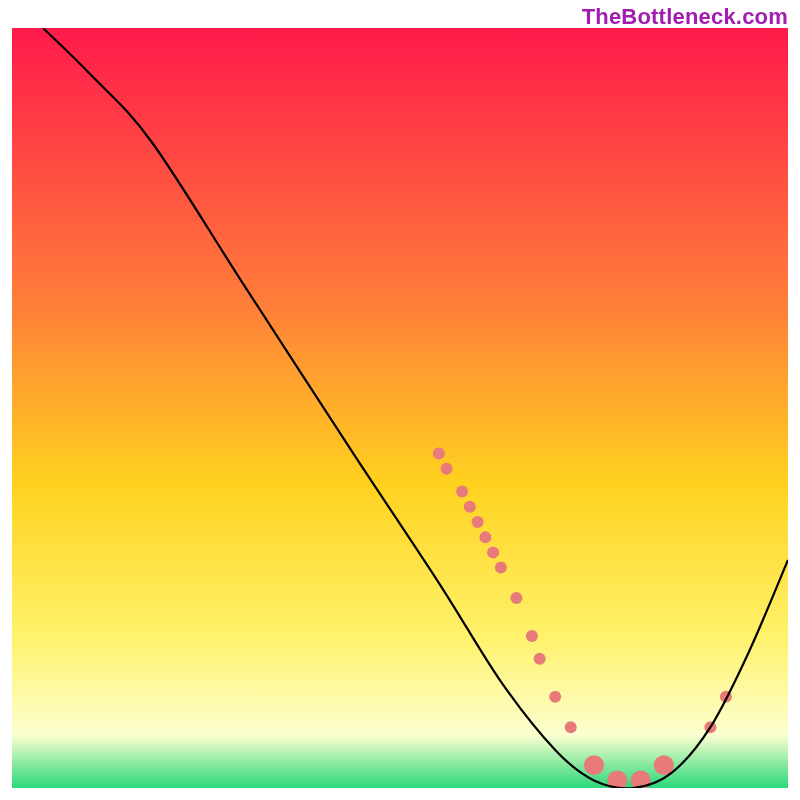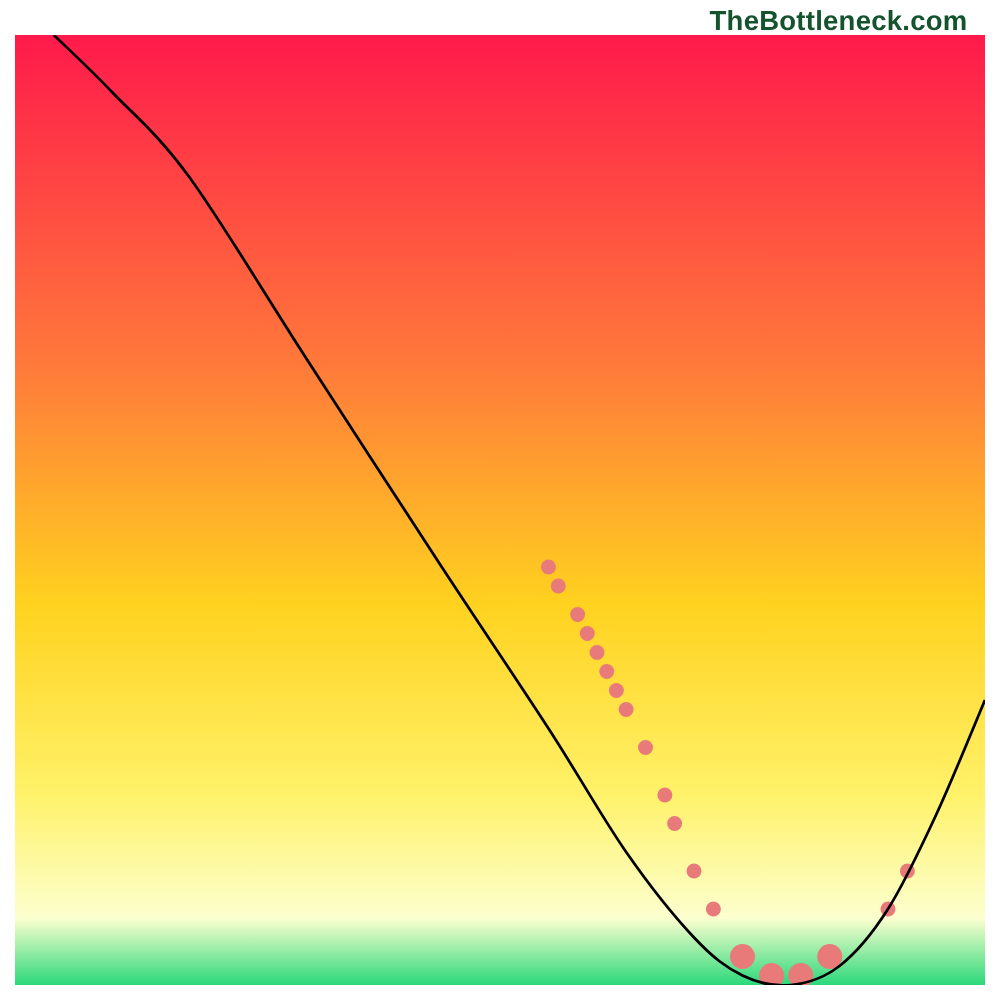--- a/index.html
+++ b/index.html
@@ -12,24 +12,24 @@
     font-family: Arial, Helvetica, sans-serif;
   }
   .container {
     position: relative;
     width: 800px;
     height: 800px;
   }
   .watermark {
     position: absolute;
     top: 4px;
-    right: 26px;
+    right: 12px;
     font-size: 22px;
     font-weight: 600;
-    color: #14532d;
+    color: #a21caf;
     letter-spacing: 0.2px;
   }
   .plot {
     position: absolute;
     left: 12px;
     top: 28px;
     width: 776px;
     height: 760px;
   }
   svg { display: block; }

